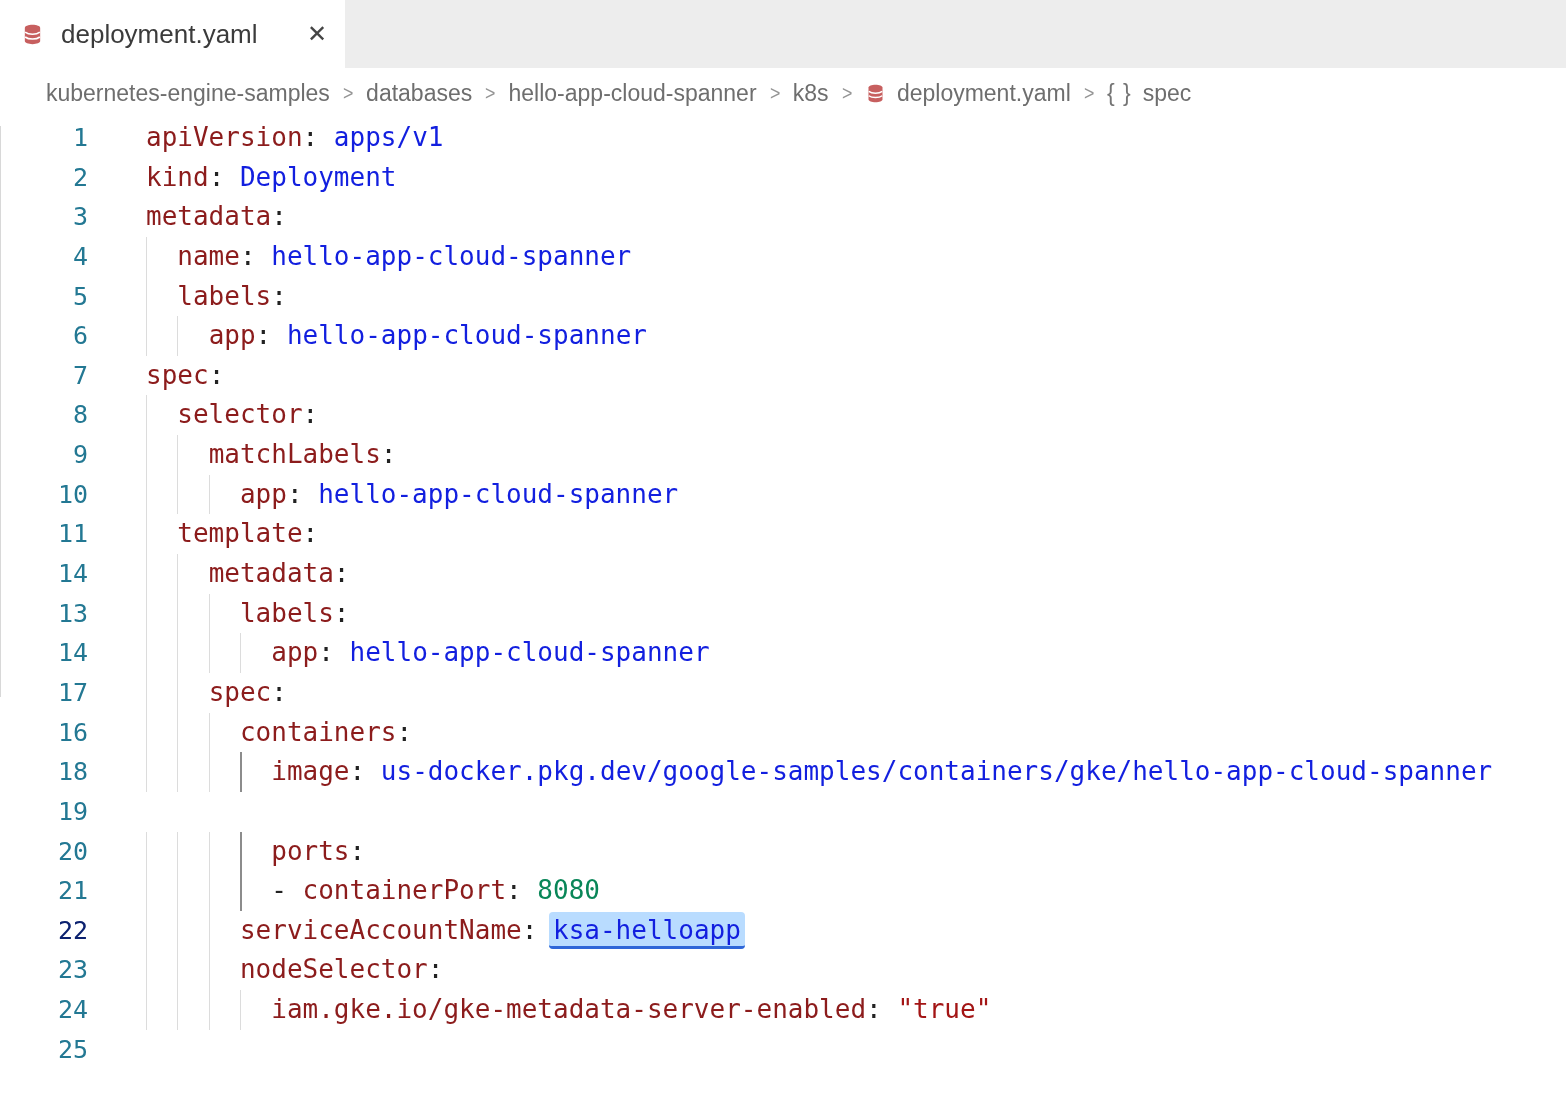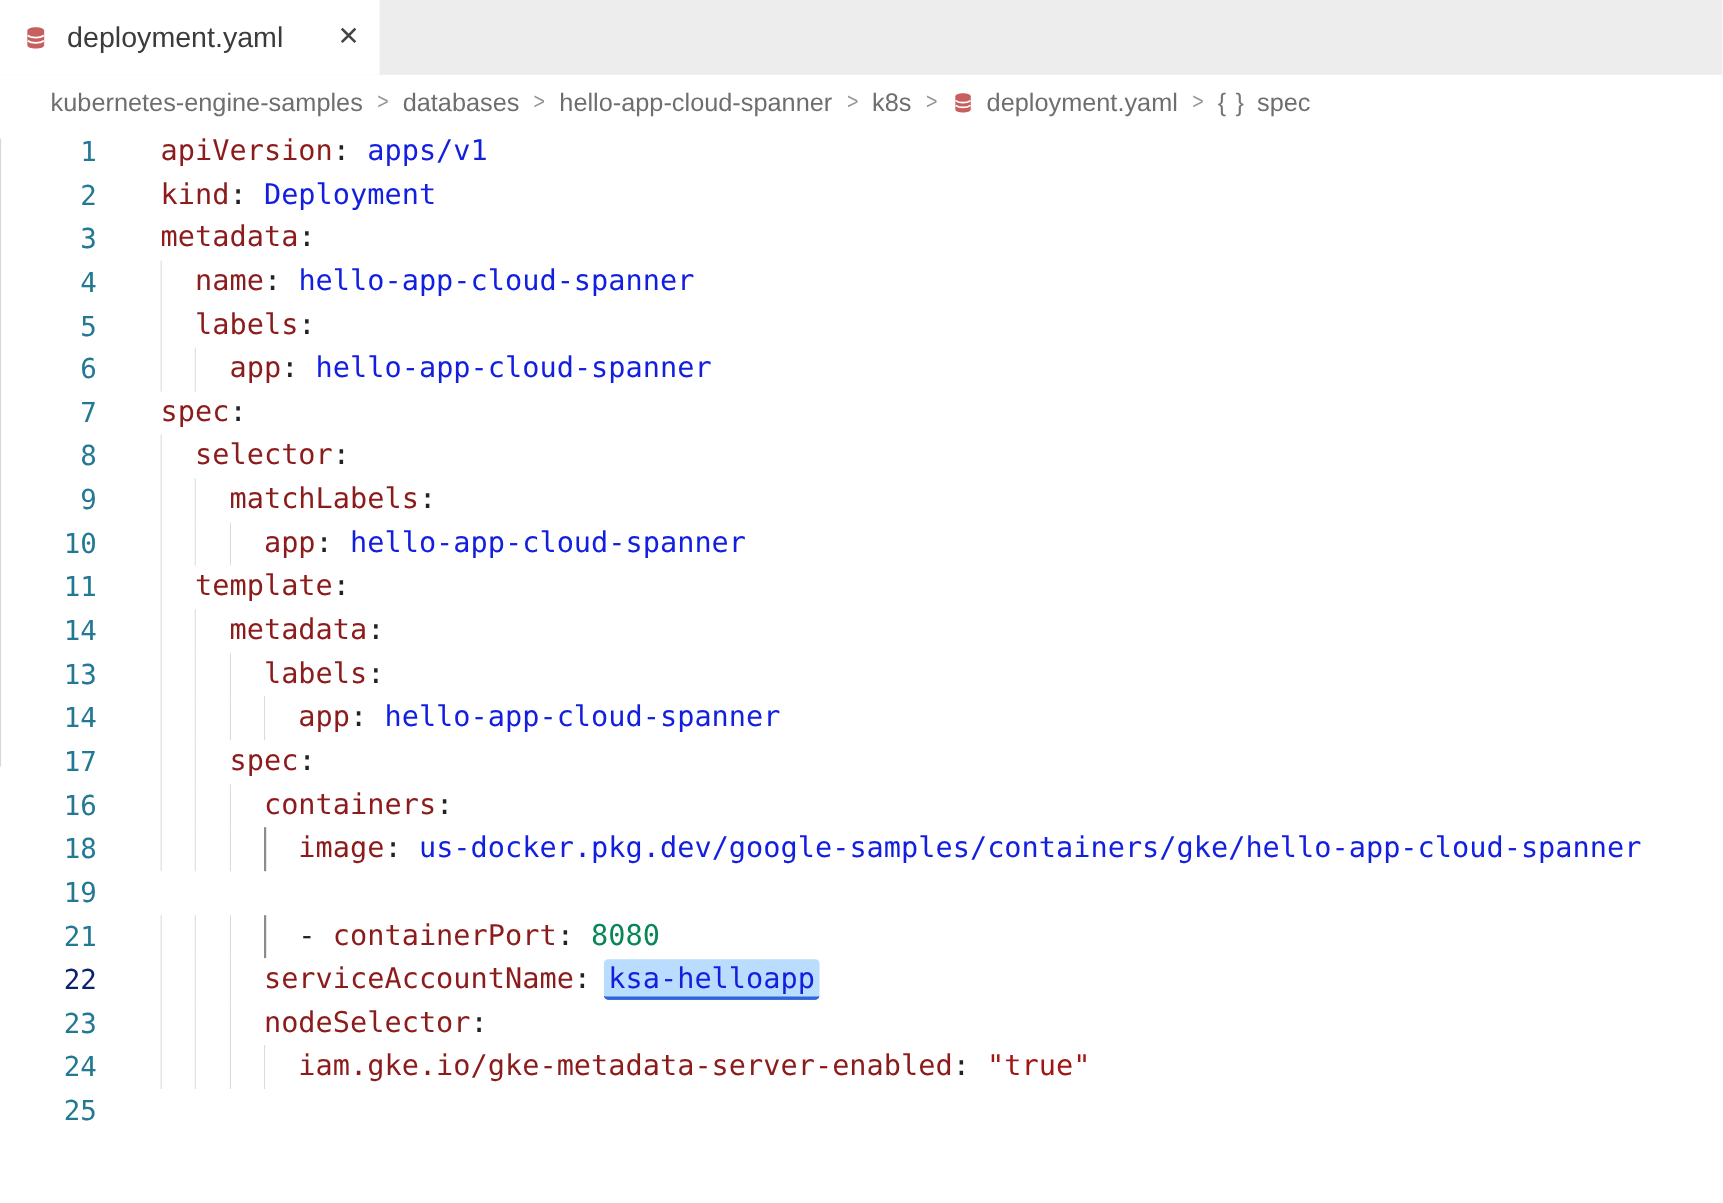--- a/index.html
+++ b/index.html
@@ -179,20 +179,24 @@
         <div class="code"><i class="guide" style="left: 0ch;"></i><i class="guide" style="left: 2ch;"></i><i class="guide" style="left: 4ch;"></i><span class="t-ws">      </span><span class="t-key">containers</span><span class="t-p">:</span></div>
       </div>
       <div class="line">
         <div class="num">18</div>
         <div class="code"><i class="guide" style="left: 0ch;"></i><i class="guide" style="left: 2ch;"></i><i class="guide" style="left: 4ch;"></i><i class="guide active" style="left: 6ch;"></i><span class="t-ws">        </span><span class="t-key">image</span><span class="t-p">: </span><span class="t-val">us-docker.pkg.dev/google-samples/containers/gke/hello-app-cloud-spanner</span></div>
       </div>
       <div class="line">
         <div class="num">19</div>
       </div>
       <div class="line">
+        <div class="num">20</div>
+        <div class="code"><i class="guide" style="left: 0ch;"></i><i class="guide" style="left: 2ch;"></i><i class="guide" style="left: 4ch;"></i><i class="guide active" style="left: 6ch;"></i><span class="t-ws">        </span><span class="t-key">ports</span><span class="t-p">:</span></div>
+      </div>
+      <div class="line">
         <div class="num">21</div>
         <div class="code"><i class="guide" style="left: 0ch;"></i><i class="guide" style="left: 2ch;"></i><i class="guide" style="left: 4ch;"></i><i class="guide active" style="left: 6ch;"></i><span class="t-ws">        </span><span class="t-dash">- </span><span class="t-key">containerPort</span><span class="t-p">: </span><span class="t-num">8080</span></div>
       </div>
       <div class="line active">
         <div class="num">22</div>
         <div class="code"><i class="guide" style="left: 0ch;"></i><i class="guide" style="left: 2ch;"></i><i class="guide" style="left: 4ch;"></i><span class="t-ws">      </span><span class="t-key">serviceAccountName</span><span class="t-p">: </span><span class="t-hl">ksa-helloapp</span></div>
       </div>
       <div class="line">
         <div class="num">23</div>
         <div class="code"><i class="guide" style="left: 0ch;"></i><i class="guide" style="left: 2ch;"></i><i class="guide" style="left: 4ch;"></i><span class="t-ws">      </span><span class="t-key">nodeSelector</span><span class="t-p">:</span></div>

